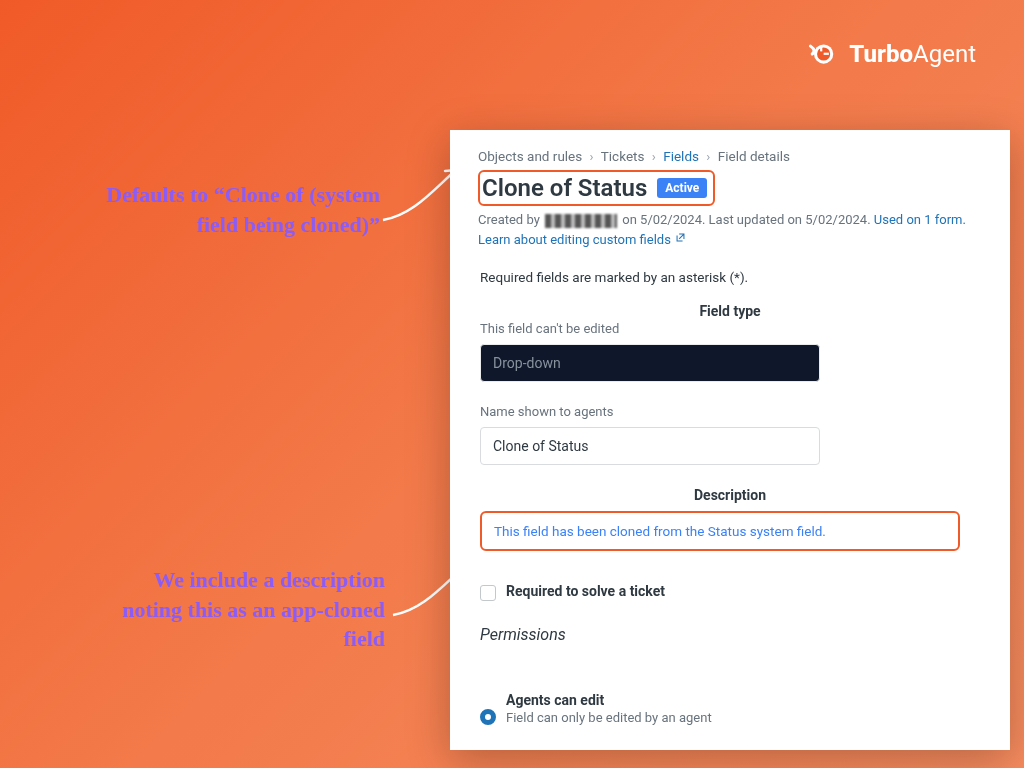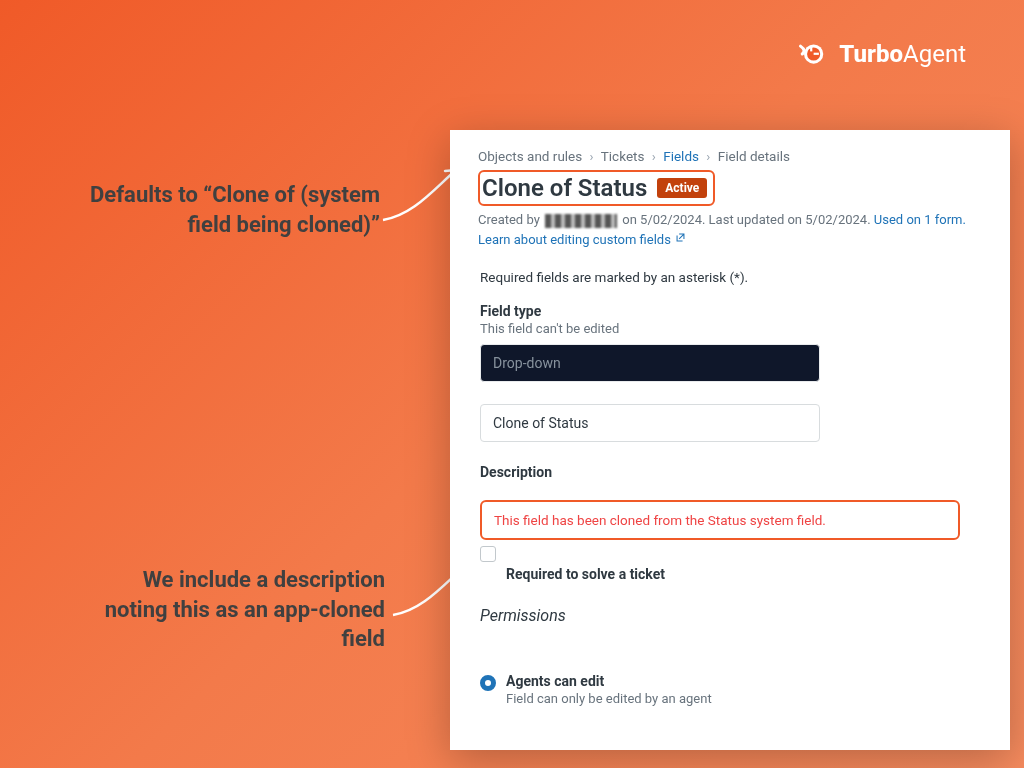--- a/index.html
+++ b/index.html
@@ -7,45 +7,46 @@
     width: 1024px;
     height: 768px;
     font-family: -apple-system, BlinkMacSystemFont, "Segoe UI", Roboto, Helvetica, Arial, sans-serif;
     background: linear-gradient(135deg, #f05a28 0%, #f37a4a 50%, #f68b5e 100%);
     position: relative;
     overflow: hidden;
   }
   .logo {
     position: absolute;
     top: 40px;
-    right: 58px;
+    right: 48px;
     display: flex;
     align-items: center;
     gap: 14px;
     color: #fff;
     text-align: right;
   }
   .logo-icon {
     width: 28px;
     height: 28px;
     display: flex;
     align-items: center;
     justify-content: center;
   }
   .logo-text { font-size: 24px; font-weight: 400; color: #fff; }
   .logo-text .bold { font-weight: 800; }
 
   .annotation {
     position: absolute;
-    color: #404040;
+    color: #8b5cf6;
     font-size: 22px;
     font-weight: 700;
     text-align: right;
     line-height: 1.35;
     max-width: 320px;
+    font-family: Liberation Serif, serif;
   }
   .annotation-1 { top: 180px; left: 70px; width: 310px; }
   .annotation-2 { top: 565px; left: 95px; width: 290px; }
 
   .arrow {
     position: absolute;
     pointer-events: none;
   }
 
   .panel {
@@ -70,21 +71,21 @@
     display: inline-flex;
     align-items: center;
     gap: 10px;
     padding: 2px 6px 2px 2px;
     border: 2px solid #f05a28;
     border-radius: 6px;
     margin-bottom: 4px;
   }
   .title { font-size: 24px; font-weight: 600; color: #2f3941; }
   .badge {
-    background: #c2410c;
+    background: #3b82f6;
     color: #fff;
     font-size: 12px;
     font-weight: 700;
     padding: 3px 8px;
     border-radius: 3px;
   }
 
   .meta { font-size: 13px; color: #68737d; margin-top: 0; line-height: 1.5; }
   .blur {
     display: inline-block;
@@ -94,21 +95,21 @@
     vertical-align: middle;
     filter: blur(1px);
     margin: 0 2px;
   }
   .meta .link { color: #1f73b7; }
   .learn { color: #1f73b7; font-size: 13px; display: inline-flex; gap: 4px; margin-top: 2px;}
   .ext-icon { width: 11px; height: 11px; }
 
   .form { margin-top: 22px; padding: 0 2px; }
   .req-note { font-size: 13.5px; color: #2f3941; margin-bottom: 18px; }
-  .label { font-size: 14px; font-weight: 700; color: #2f3941; margin-bottom: 2px; }
+  .label { font-size: 14px; font-weight: 700; color: #2f3941; margin-bottom: 2px; text-align: center; }
   .sublabel { font-size: 13px; color: #68737d; margin-bottom: 8px; }
   .dead-input {
     width: 340px;
     background: #0f172a;
     border: 1px solid #e9ebed;
     border-radius: 4px;
     padding: 10px 12px;
     color: #87929d;
     font-size: 14px;
     margin-bottom: 22px;
@@ -123,32 +124,32 @@
     margin-bottom: 22px;
     background: #fff;
     font-family: inherit;
   }
   .desc-highlight {
     width: 480px;
     border: 2px solid #f05a28;
     border-radius: 6px;
     padding: 10px 12px;
     font-size: 13.5px;
-    color: #ef4444;
-    margin-bottom: 4px;
+    color: #3b82f6;
+    margin-bottom: 32px;
   }
   .check-row { display: flex; gap: 10px; margin-bottom: 24px; }
   .checkbox {
     width: 16px; height: 16px; border: 1px solid #c2c8cc; border-radius: 3px; margin-top: 2px; flex-shrink: 0;
   }
-  .check-label { font-size: 14px; font-weight: 700; color: #2f3941; margin-top: 22px; }
+  .check-label { font-size: 14px; font-weight: 700; color: #2f3941; }
   .check-sub { font-size: 13px; color: #68737d; margin-top: 2px; }
 
   .section-head { font-size: 16px; font-weight: 400; color: #2f3941; margin-bottom: 10px; font-style: italic; }
-  .radio-row { display: flex; gap: 10px; align-items: flex-start; margin-top: 48px; }
+  .radio-row { display: flex; gap: 10px; align-items: flex-end; margin-top: 48px; }
   .radio {
     width: 16px; height: 16px; border: 5px solid #1f73b7; border-radius: 50%; flex-shrink: 0; margin-top: 2px;
   }
   .radio-label { font-size: 14px; font-weight: 700; color: #2f3941; }
   .radio-sub { font-size: 13px; color: #68737d; margin-top: 2px; }
 </style>
 </head>
 <body>
 
 <div class="logo">
@@ -206,23 +207,24 @@
     </svg>
   </div>
 
   <div class="form">
     <div class="req-note">Required fields are marked by an asterisk (*).</div>
 
     <div class="label">Field type</div>
     <div class="sublabel">This field can't be edited</div>
     <div class="dead-input">Drop-down</div>
 
+    <div class="sublabel">Name shown to agents</div>
     <input class="text-input" value="Clone of Status" style="">
 
-    <div class="label" style="margin-bottom:20px">Description</div>
+    <div class="label" style="margin-bottom:8px">Description</div>
     <div class="desc-highlight">This field has been cloned from the Status system field.</div>
 
     <div class="check-row">
       <div class="checkbox"></div>
       <div>
         <div class="check-label">Required to solve a ticket</div>
       </div>
     </div>
 
     <div class="section-head">Permissions</div>

